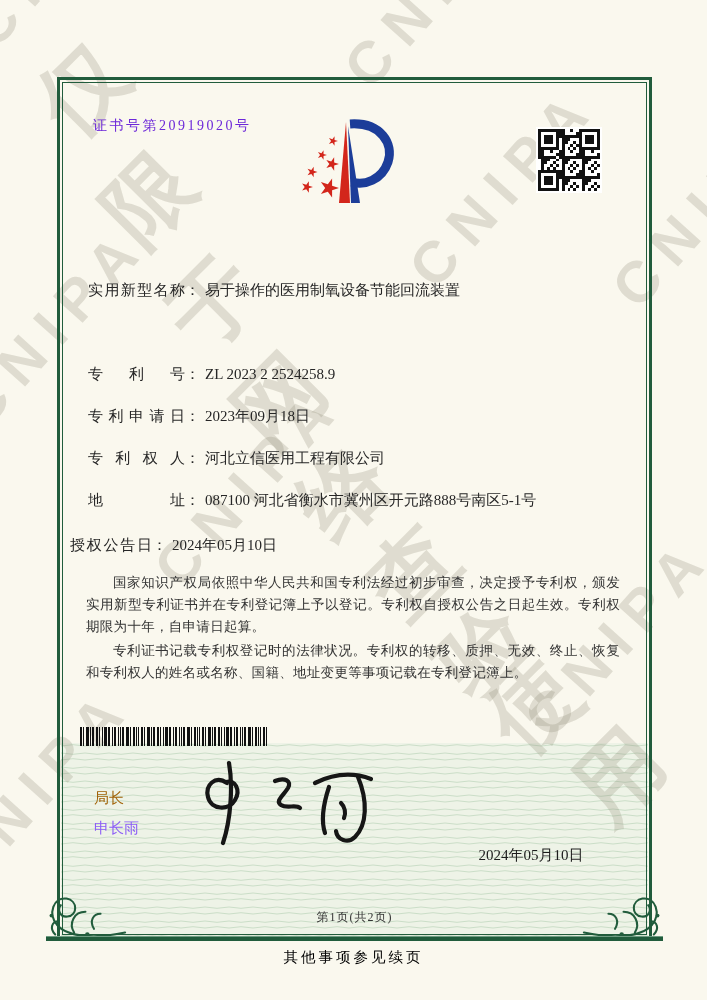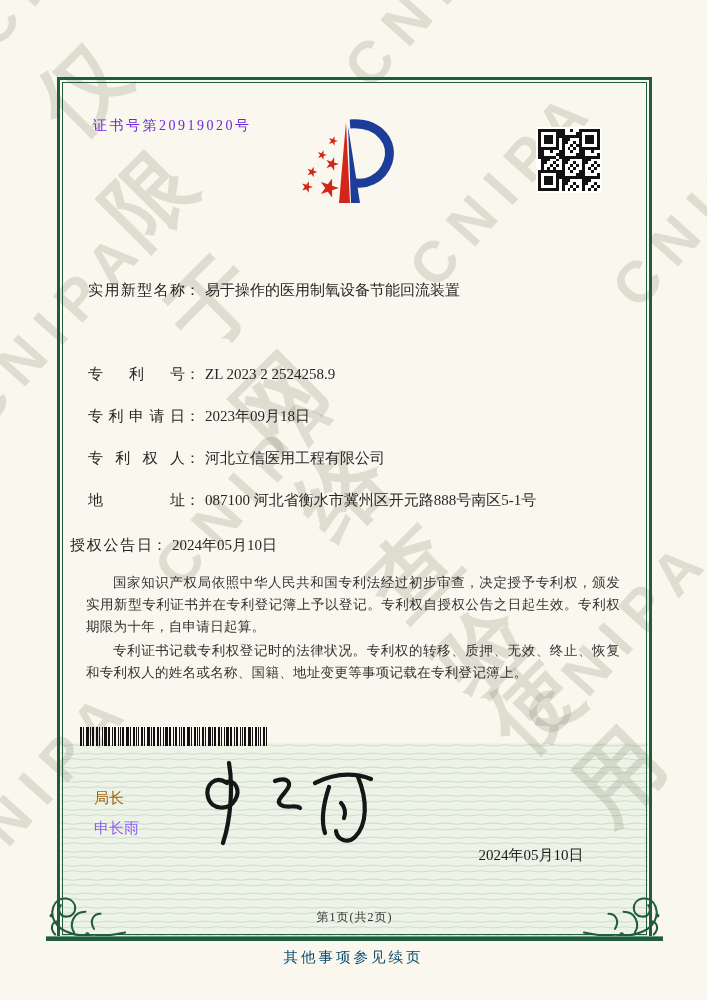--- a/index.html
+++ b/index.html
@@ -34,21 +34,21 @@
   .signer-name{position:absolute;left:94px;top:819px;z-index:3;font-family:"Liberation Sans",sans-serif;font-size:15px;color:#8b5cf6;}
   .signature{position:absolute;left:193px;top:757px;z-index:3;}
   .issue-date{position:absolute;left:461px;top:846px;width:140px;text-align:center;z-index:3;font-size:15px;color:#1c1c1c;}
   .pageinfo{position:absolute;left:57px;top:909px;width:595px;text-align:center;z-index:3;font-size:12px;color:#333;letter-spacing:1px;}
   .corner{position:absolute;top:891px;z-index:3;}
   .corner-l{left:42px;}
   .corner-r{left:582px;transform:scaleX(-1);}
   .bottomline{position:absolute;left:46px;top:936px;width:617px;height:4px;background:#215C3C;z-index:3;
               border-top:1px solid #6e9c82;}
   .footnote{position:absolute;left:0;top:948px;width:707px;text-align:center;z-index:3;
-            font-size:14.5px;letter-spacing:3px;color:#0c4a6e;}
+            font-size:14.5px;letter-spacing:3px;color:#000000;}
 </style>
 </head>
 <body>
 
 <div class="page">
 
   <div id="wm-layer">
       <span class="wm wm-brand" style="left: -45px; top: 15px; transform: rotate(-48deg);">CNIPA</span>
       <span class="wm wm-brand" style="left: 330px; top: 55px; transform: rotate(-48deg);">CNIPA</span>
       <span class="wm wm-brand" style="left: 395px; top: 255px; transform: rotate(-48deg);">CNIPA</span>

